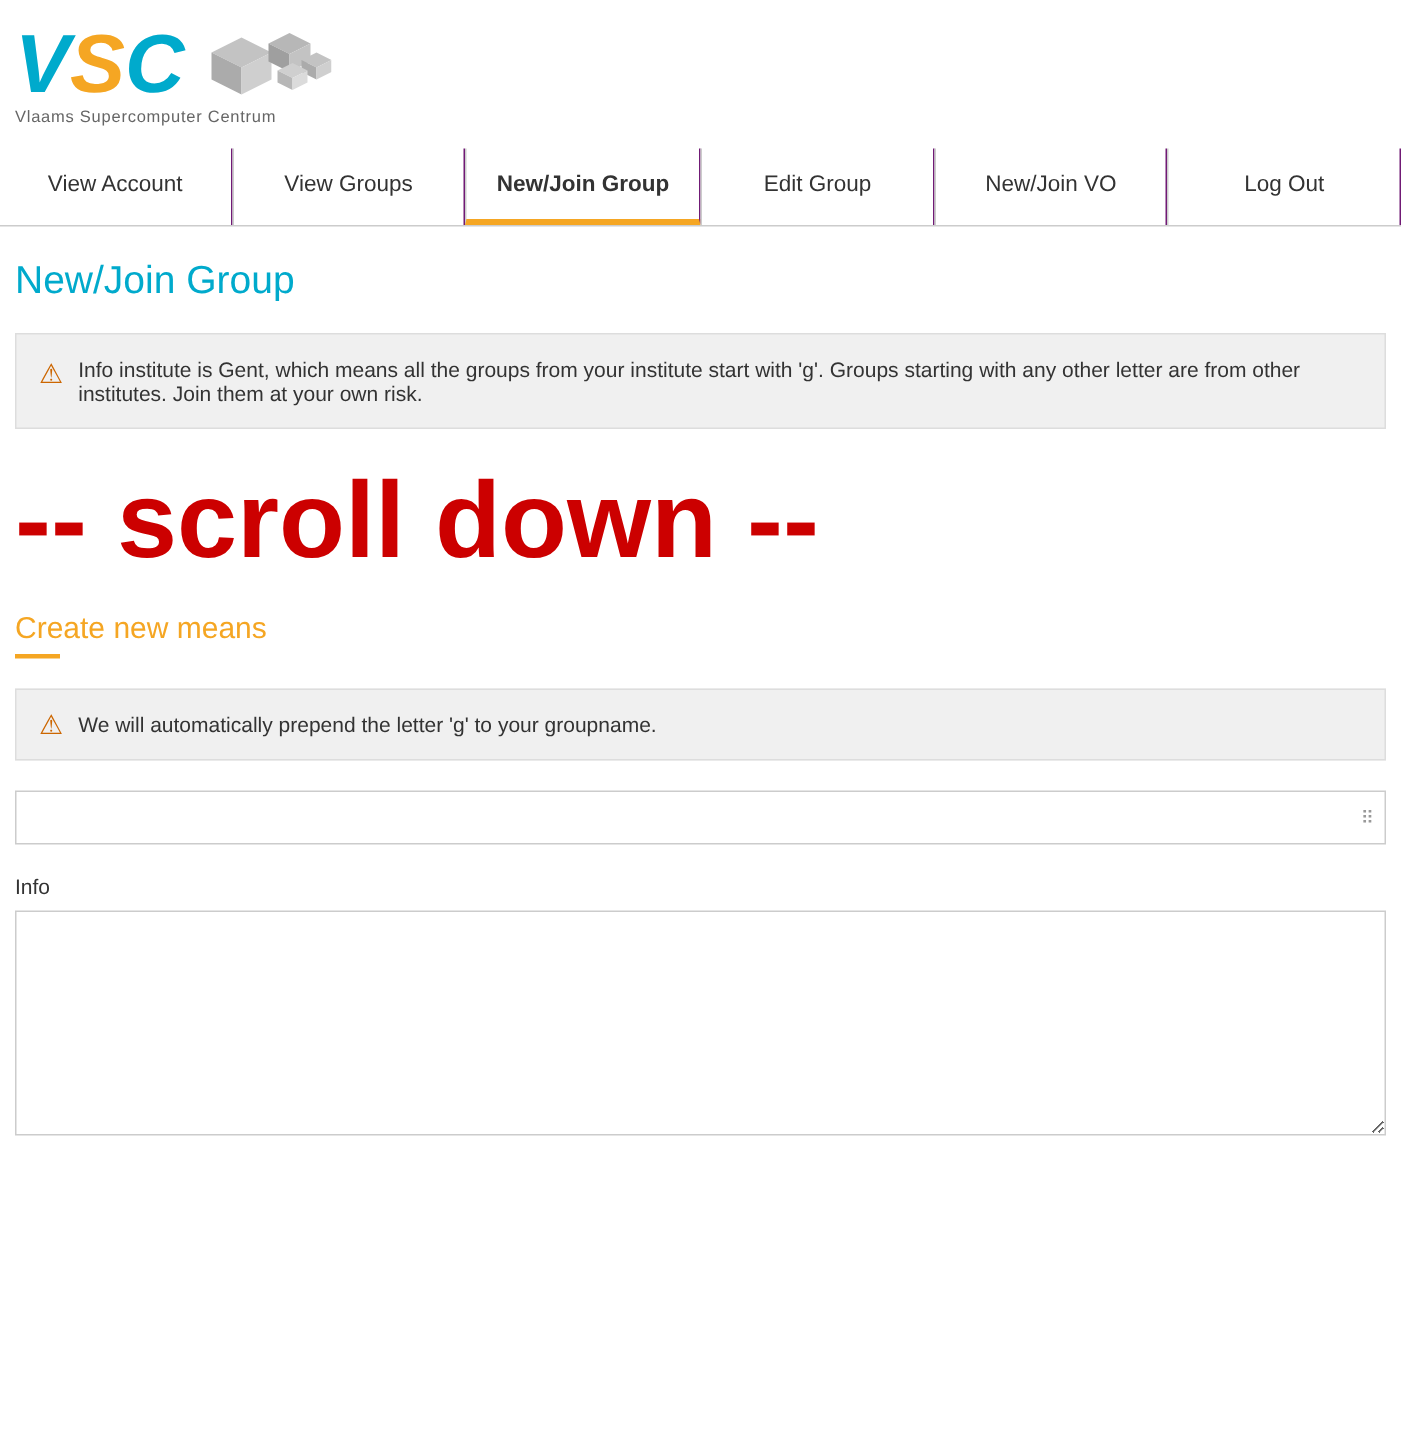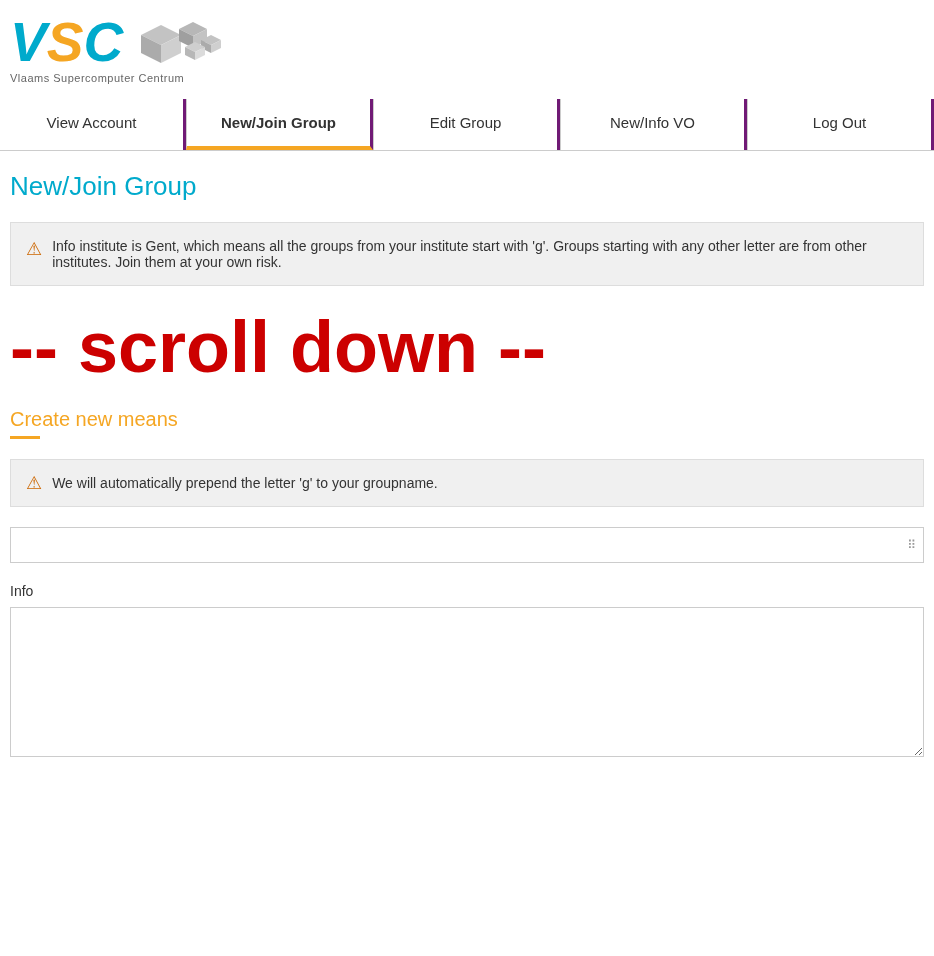--- a/index.html
+++ b/index.html
@@ -25,21 +25,21 @@
     
     .nav {
       display: flex;
       border-bottom: 1px solid #ccc;
       background: #fff;
     }
 
     .nav-item {
       padding: 15px 20px;
       cursor: pointer;
-      border-right: 3px solid #701a75;
+      border-right: 1px solid #701a75;
       border-left: 1px solid #ccc;
       color: #333;
       font-size: 15px;
       text-align: center;
       white-space: nowrap;
       flex: 1;
     }
 
     .nav-item:first-child {
       border-left: none;
@@ -232,23 +232,24 @@
           <polygon points="64,37 74,32 74,40 64,45" fill="#ccc"></polygon>
         </svg>
       </div>
     </div>
     <div class="sub-label">Vlaams Supercomputer Centrum</div>
   </div>
 </div>
 
 <nav class="nav">
   <div class="nav-item">View Account</div>
+  <div class="nav-item">View Groups</div>
   <div class="nav-item active">New/Join Group</div>
   <div class="nav-item">Edit Group</div>
-  <div class="nav-item">New/Info VO</div>
+  <div class="nav-item">New/Join VO</div>
   <div class="nav-item">Log Out</div>
 </nav>
 
 <div class="main">
 
   <h1 class="page-title">New/Join Group</h1>
 
   <div class="alert-box">
     <span class="alert-icon">⚠</span>
     <span class="alert-text">Info institute is Gent, which means all the groups from your institute start with 'g'. Groups starting with any other letter are from other institutes. Join them at your own risk.</span>

